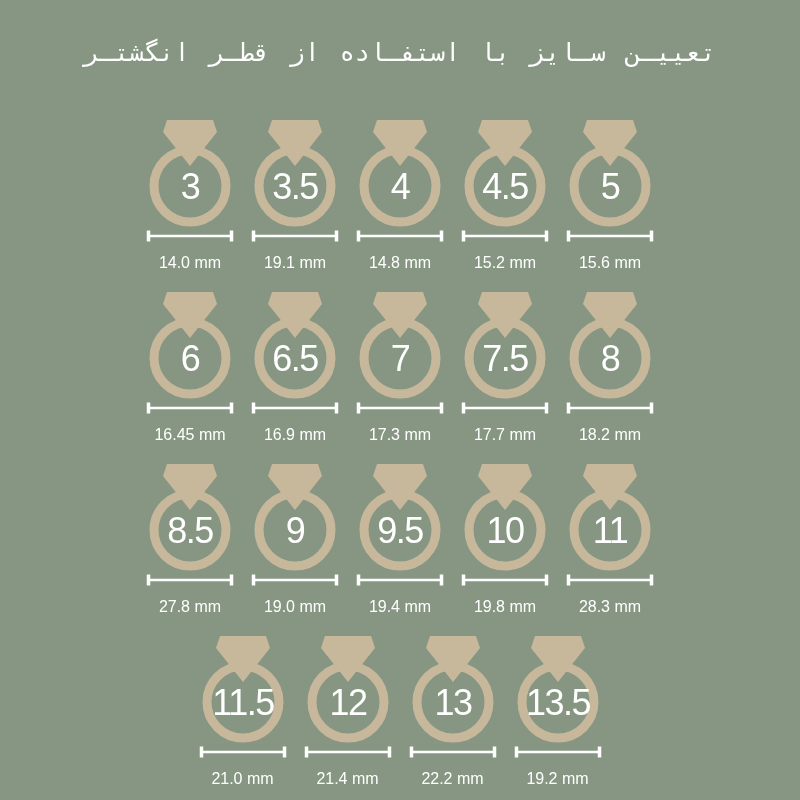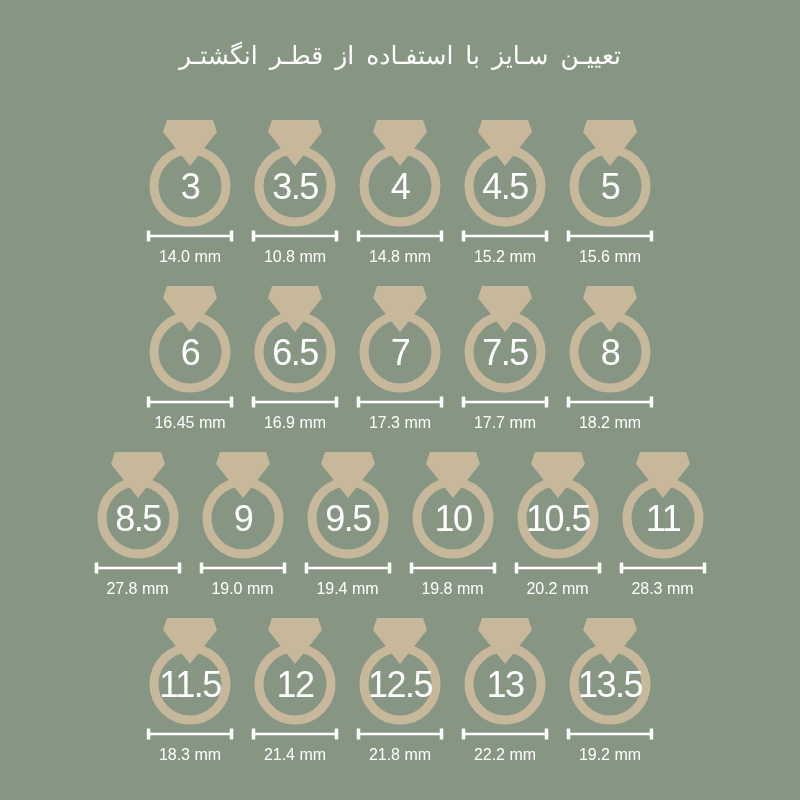--- a/index.html
+++ b/index.html
@@ -11,21 +11,21 @@
     font-family: "Liberation Sans", sans-serif;
     box-sizing: border-box;
   }
   .title {
     margin: 0;
     padding-top: 37px;
     margin-bottom: 46px;
     text-align: center;
     direction: rtl;
     color: var(--fg, #ffffff);
-    font-family: Liberation Sans, sans-serif;
+    font-family: Liberation Mono, monospace;
     font-size: 25px;
     font-weight: 400;
     line-height: 36px;
     word-spacing: 5px;
   }
   .chart {
     display: flex;
     flex-direction: column;
     row-gap: 19px;
     align-items: center;
@@ -51,21 +51,21 @@
   .size-num {
     fill: var(--fg, #ffffff);
     font-family: "Liberation Sans", sans-serif;
     font-size: 36px;
     font-weight: 400;
     letter-spacing: -1.5px;
   }
   .measure-bar { stroke: var(--fg, #ffffff); stroke-width: 2.5px; }
   .measure-cap { stroke: var(--fg, #ffffff); stroke-width: 3.5px; }
   .mm-label {
-    margin-top: 5px;
+    margin-top: 11px;
     color: var(--fg, #ffffff);
     font-size: 16px;
     line-height: 18px;
     letter-spacing: 0;
     white-space: nowrap;
   }
 </style>
 </head>
 <body>
 
@@ -90,21 +90,21 @@
           <svg class="ring-svg" width="96" height="124" viewBox="0 0 96 124">
             <polygon class="diamond" points="25,1 71,1 75,13 48,47 21,13"></polygon>
             <circle class="band" cx="48" cy="67" r="36"></circle>
             <text class="size-num" x="48" y="80" text-anchor="middle">3.5</text>
             <g>
               <line class="measure-bar" x1="5" y1="117" x2="91" y2="117"></line>
               <line class="measure-cap" x1="6.5" y1="111.5" x2="6.5" y2="122.5"></line>
               <line class="measure-cap" x1="89.5" y1="111.5" x2="89.5" y2="122.5"></line>
             </g>
           </svg>
-          <div class="mm-label">10.8 mm</div>
+          <div class="mm-label">19.1 mm</div>
         </div>
         <div class="ring-cell">
           <svg class="ring-svg" width="96" height="124" viewBox="0 0 96 124">
             <polygon class="diamond" points="25,1 71,1 75,13 48,47 21,13"></polygon>
             <circle class="band" cx="48" cy="67" r="36"></circle>
             <text class="size-num" x="48" y="80" text-anchor="middle">4</text>
             <g>
               <line class="measure-bar" x1="5" y1="117" x2="91" y2="117"></line>
               <line class="measure-cap" x1="6.5" y1="111.5" x2="6.5" y2="122.5"></line>
               <line class="measure-cap" x1="89.5" y1="111.5" x2="89.5" y2="122.5"></line>
@@ -256,33 +256,20 @@
               <line class="measure-cap" x1="6.5" y1="111.5" x2="6.5" y2="122.5"></line>
               <line class="measure-cap" x1="89.5" y1="111.5" x2="89.5" y2="122.5"></line>
             </g>
           </svg>
           <div class="mm-label">19.8 mm</div>
         </div>
         <div class="ring-cell">
           <svg class="ring-svg" width="96" height="124" viewBox="0 0 96 124">
             <polygon class="diamond" points="25,1 71,1 75,13 48,47 21,13"></polygon>
             <circle class="band" cx="48" cy="67" r="36"></circle>
-            <text class="size-num" x="48" y="80" text-anchor="middle">10.5</text>
-            <g>
-              <line class="measure-bar" x1="5" y1="117" x2="91" y2="117"></line>
-              <line class="measure-cap" x1="6.5" y1="111.5" x2="6.5" y2="122.5"></line>
-              <line class="measure-cap" x1="89.5" y1="111.5" x2="89.5" y2="122.5"></line>
-            </g>
-          </svg>
-          <div class="mm-label">20.2 mm</div>
-        </div>
-        <div class="ring-cell">
-          <svg class="ring-svg" width="96" height="124" viewBox="0 0 96 124">
-            <polygon class="diamond" points="25,1 71,1 75,13 48,47 21,13"></polygon>
-            <circle class="band" cx="48" cy="67" r="36"></circle>
             <text class="size-num" x="48" y="80" text-anchor="middle">11</text>
             <g>
               <line class="measure-bar" x1="5" y1="117" x2="91" y2="117"></line>
               <line class="measure-cap" x1="6.5" y1="111.5" x2="6.5" y2="122.5"></line>
               <line class="measure-cap" x1="89.5" y1="111.5" x2="89.5" y2="122.5"></line>
             </g>
           </svg>
           <div class="mm-label">28.3 mm</div>
         </div>
       </div>
@@ -291,47 +278,34 @@
           <svg class="ring-svg" width="96" height="124" viewBox="0 0 96 124">
             <polygon class="diamond" points="25,1 71,1 75,13 48,47 21,13"></polygon>
             <circle class="band" cx="48" cy="67" r="36"></circle>
             <text class="size-num" x="48" y="80" text-anchor="middle">11.5</text>
             <g>
               <line class="measure-bar" x1="5" y1="117" x2="91" y2="117"></line>
               <line class="measure-cap" x1="6.5" y1="111.5" x2="6.5" y2="122.5"></line>
               <line class="measure-cap" x1="89.5" y1="111.5" x2="89.5" y2="122.5"></line>
             </g>
           </svg>
-          <div class="mm-label">18.3 mm</div>
+          <div class="mm-label">21.0 mm</div>
         </div>
         <div class="ring-cell">
           <svg class="ring-svg" width="96" height="124" viewBox="0 0 96 124">
             <polygon class="diamond" points="25,1 71,1 75,13 48,47 21,13"></polygon>
             <circle class="band" cx="48" cy="67" r="36"></circle>
             <text class="size-num" x="48" y="80" text-anchor="middle">12</text>
             <g>
               <line class="measure-bar" x1="5" y1="117" x2="91" y2="117"></line>
               <line class="measure-cap" x1="6.5" y1="111.5" x2="6.5" y2="122.5"></line>
               <line class="measure-cap" x1="89.5" y1="111.5" x2="89.5" y2="122.5"></line>
             </g>
           </svg>
           <div class="mm-label">21.4 mm</div>
-        </div>
-        <div class="ring-cell">
-          <svg class="ring-svg" width="96" height="124" viewBox="0 0 96 124">
-            <polygon class="diamond" points="25,1 71,1 75,13 48,47 21,13"></polygon>
-            <circle class="band" cx="48" cy="67" r="36"></circle>
-            <text class="size-num" x="48" y="80" text-anchor="middle">12.5</text>
-            <g>
-              <line class="measure-bar" x1="5" y1="117" x2="91" y2="117"></line>
-              <line class="measure-cap" x1="6.5" y1="111.5" x2="6.5" y2="122.5"></line>
-              <line class="measure-cap" x1="89.5" y1="111.5" x2="89.5" y2="122.5"></line>
-            </g>
-          </svg>
-          <div class="mm-label">21.8 mm</div>
         </div>
         <div class="ring-cell">
           <svg class="ring-svg" width="96" height="124" viewBox="0 0 96 124">
             <polygon class="diamond" points="25,1 71,1 75,13 48,47 21,13"></polygon>
             <circle class="band" cx="48" cy="67" r="36"></circle>
             <text class="size-num" x="48" y="80" text-anchor="middle">13</text>
             <g>
               <line class="measure-bar" x1="5" y1="117" x2="91" y2="117"></line>
               <line class="measure-cap" x1="6.5" y1="111.5" x2="6.5" y2="122.5"></line>
               <line class="measure-cap" x1="89.5" y1="111.5" x2="89.5" y2="122.5"></line>

